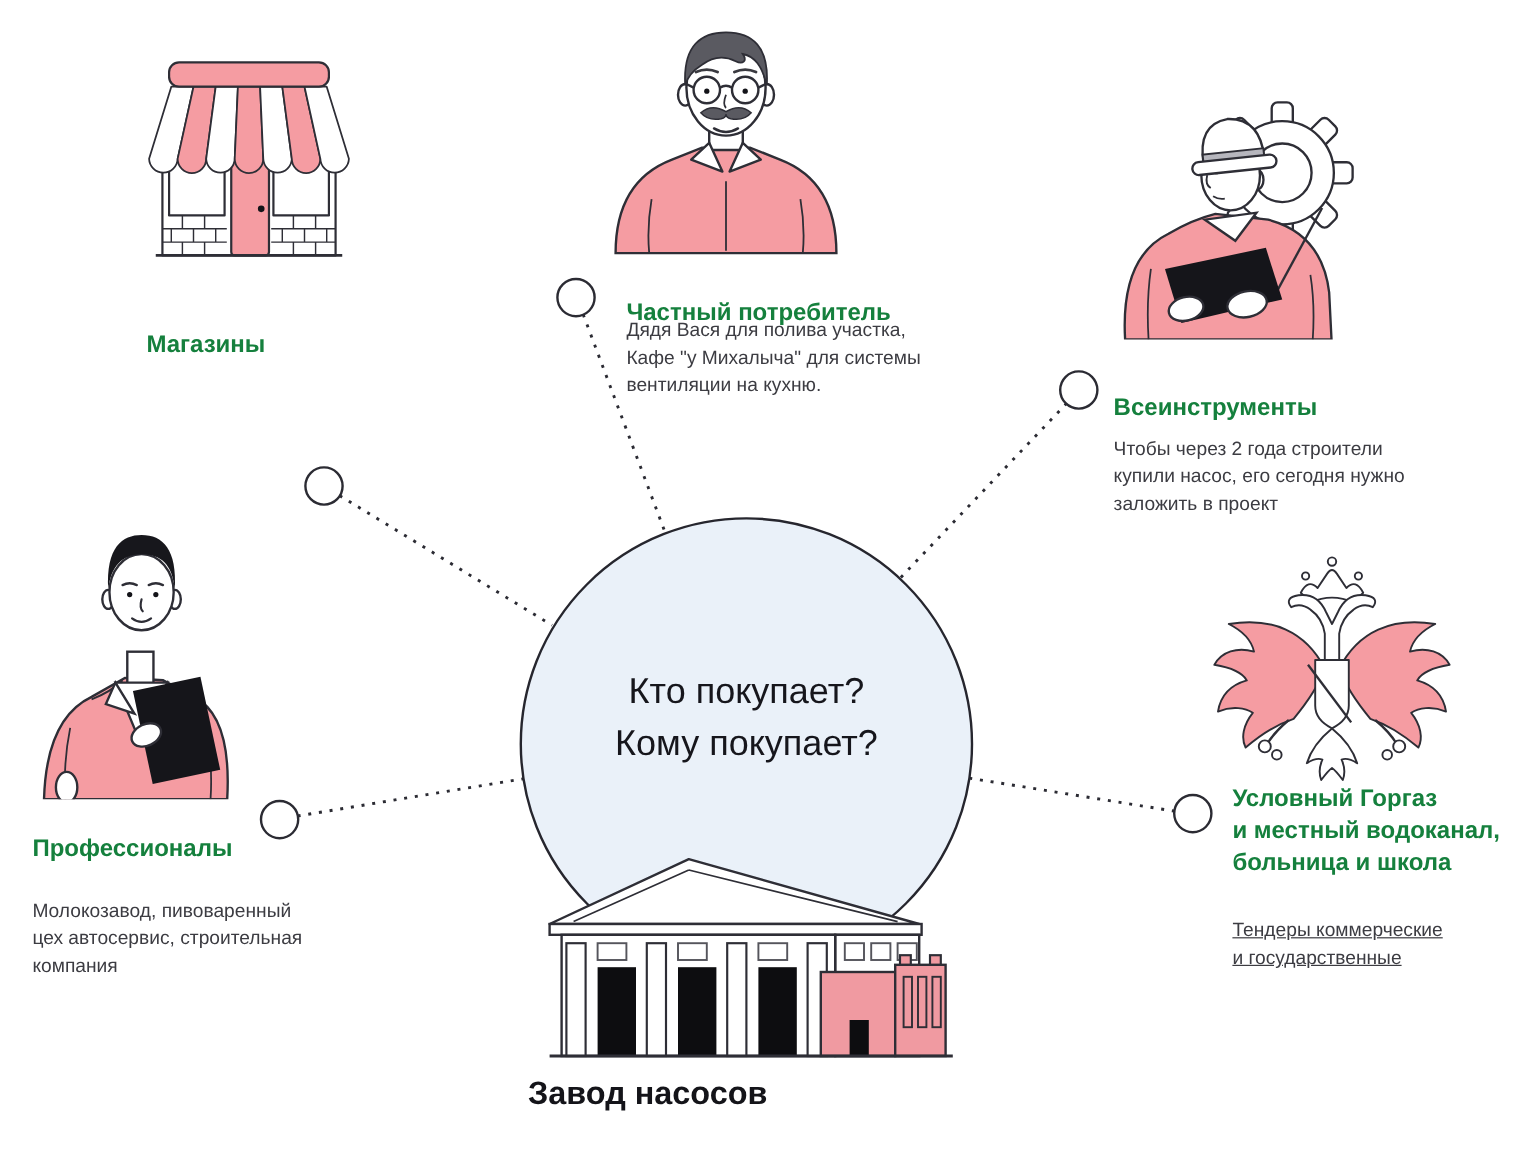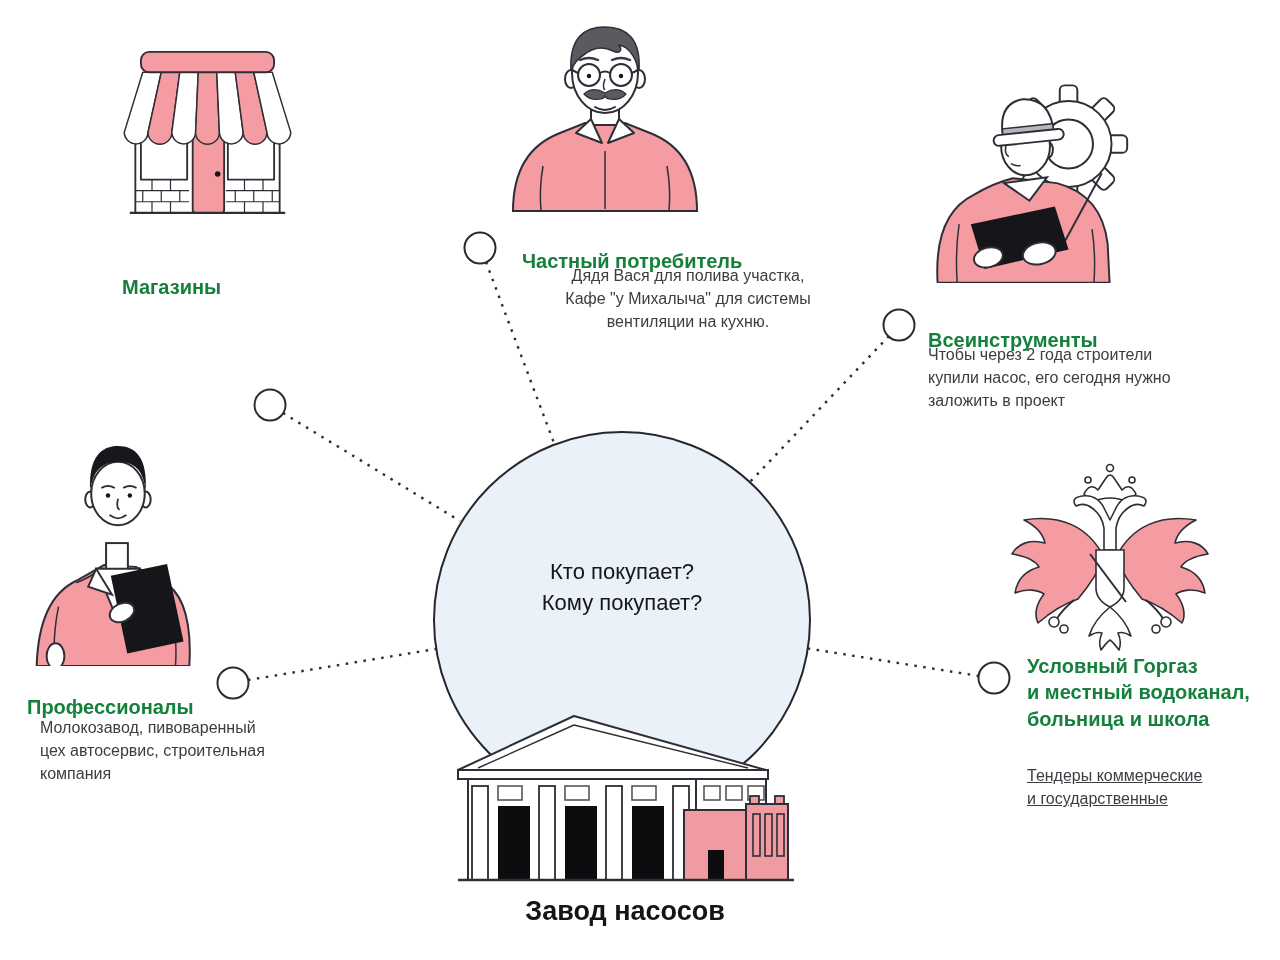--- a/index.html
+++ b/index.html
@@ -4,26 +4,26 @@
 <style>
   html,body{margin:0;padding:0;background:#fff;}
   #stage{position:relative;width:1280px;height:960px;background:#fff;overflow:hidden;
          font-family:"Liberation Sans","DejaVu Sans",sans-serif;color:#141419;}
   .abs{position:absolute;}
   svg{display:block;}
   .node-title{font-size:20px;font-weight:700;color:#15803d;white-space:pre-line;line-height:1.32;margin-top:24px;}
   .node-body{font-size:16px;color:#3c3c42;white-space:pre-line;line-height:1.45;margin-top:12px;}
   #center-circle{left:433px;top:431px;width:374px;height:374px;border-radius:50%;
                  background:#EAF1F9;border:2px solid #26262e;z-index:1;}
-  #center-text{left:433px;top:556px;width:378px;text-align:center;font-size:22px;
+  #center-text{left:433px;top:556px;width:378px;text-align:center;font-size:30px;
                line-height:1.42;color:#16161c;white-space:pre-line;z-index:2;}
   #lines-layer{left:0;top:0;z-index:0;}
   .node{z-index:2;}
   #factory-wrap{left:456px;top:706px;z-index:2;}
-  #factory-label{left:440px;top:896px;width:370px;text-align:center;font-size:27px;font-weight:700;z-index:3;}
+  #factory-label{left:440px;top:896px;width:370px;text-align:left;font-size:27px;font-weight:700;z-index:3;}
 </style>
 </head>
 <body>
 
 <div id="stage">
 
   <svg id="lines-layer" class="abs" width="1280" height="960" viewBox="0 0 1280 960">
     <g stroke="#2b2b33" stroke-width="2.4" stroke-dasharray="2.5 6.5" fill="none">
       <line x1="283" y1="413" x2="460" y2="521"></line>
       <line x1="486" y1="262" x2="554" y2="443"></line>
@@ -95,21 +95,21 @@
       </g>
       <circle cx="84" cy="55" r="2.2" fill="#141419"></circle>
         <circle cx="116" cy="55" r="2.2" fill="#141419"></circle>
       <path d="M75 39 Q84 35 93 39 M107 39 Q116 35 125 39" fill="none" stroke="#3a3a40" stroke-width="2.4" stroke-linecap="round"></path>
       <path d="M100 58 Q97 66 100 69" fill="none" stroke="#2E2E36" stroke-width="1.5"></path>
       <path d="M100 72 Q88 65 79 73 Q85 80 96 78 Q100 77 100 74 Q100 77 104 78 Q115 80 121 73 Q112 65 100 72 Z" fill="#5A5A61" stroke="#2E2E36" stroke-width="1.2"></path>
       <path d="M90 86 Q100 92 110 86" fill="none" stroke="#2E2E36" stroke-width="2" stroke-linecap="round"></path>
     </svg>
   </div>
   <div class="node-title abs node" style="left:522px;top:224px;">Частный потребитель</div>
-  <div class="node-body abs node" style="left:548px;top:252px;width:280px;text-align:center;">Дядя Вася для полива участка,
+  <div class="node-body abs node" style="left:522px;top:252px;width:280px;">Дядя Вася для полива участка,
 Кафе "у Михалыча" для системы
 вентиляции на кухню.</div>
 
   <div class="node abs" style="left:920px;top:48px;">
     <svg width="215" height="235" viewBox="0 0 220 240">
       <g fill="#fff" stroke="#2E2E36" stroke-width="2">
         <rect x="143" y="38" width="18" height="26" rx="5" transform="rotate(0 152 98)"></rect>
         <rect x="143" y="38" width="18" height="26" rx="5" transform="rotate(45 152 98)"></rect>
         <rect x="143" y="38" width="18" height="26" rx="5" transform="rotate(90 152 98)"></rect>
         <rect x="143" y="38" width="18" height="26" rx="5" transform="rotate(135 152 98)"></rect>
@@ -133,21 +133,21 @@
         <path d="M84 80 L136 80 L136 88 L84 88 Z" fill="#B6B6BD" stroke="#2E2E36" stroke-width="1.6"></path>
         <rect x="74" y="86" width="72" height="11" rx="5.5" fill="#fff" stroke="#2E2E36" stroke-width="2"></rect>
       </g>
       <line x1="148" y1="198" x2="186" y2="128" stroke="#2E2E36" stroke-width="2"></line>
       <polygon points="52,180 138,162 152,206 66,226" fill="#15151A"></polygon>
       <ellipse cx="70" cy="214" rx="15" ry="10" transform="rotate(-14 70 214)" fill="#fff" stroke="#2E2E36" stroke-width="2"></ellipse>
       <ellipse cx="122" cy="210" rx="17" ry="11" transform="rotate(-12 122 210)" fill="#fff" stroke="#2E2E36" stroke-width="2"></ellipse>
     </svg>
   </div>
   <div class="node-title abs node" style="left:928px;top:303px;">Всеинструменты</div>
-  <div class="node-body abs node" style="left:928px;top:331px;width:280px;">Чтобы через 2 года строители
+  <div class="node-body abs node" style="left:928px;top:351px;width:280px;">Чтобы через 2 года строители
 купили насос, его сегодня нужно
 заложить в проект</div>
 
   <div class="node abs" style="left:24px;top:438px;">
     <svg width="180" height="228" viewBox="0 0 180 230">
       <path d="M12 230 Q14 162 52 144 L80 128 L112 130 L138 144 Q170 160 166 230 Z" fill="#F59CA2" stroke="#2E2E36" stroke-width="2"></path>
       <path d="M52 146 Q68 140 78 130 M138 146 Q122 140 112 130" fill="none" stroke="#2E2E36" stroke-width="1.6"></path>
       <path d="M34 170 Q28 200 30 230 M148 172 Q154 200 152 230" fill="none" stroke="#2E2E36" stroke-width="1.5"></path>
       <rect x="82" y="106" width="22" height="28" fill="#fff" stroke="#2E2E36" stroke-width="2"></rect>
       <polygon points="72,132 92,180 116,132" fill="#fff" stroke="#2E2E36" stroke-width="2"></polygon>
@@ -162,21 +162,21 @@
       <path d="M78 50 Q84 47 90 50 M100 50 Q106 47 112 50" fill="none" stroke="#2E2E36" stroke-width="2" stroke-linecap="round"></path>
       <path d="M94 62 Q92 69 95 72 M86 78 Q94 84 102 78" fill="none" stroke="#2E2E36" stroke-width="1.8" stroke-linecap="round"></path>
       <g transform="rotate(-12 124 170)">
         <rect x="94" y="132" width="58" height="80" fill="#15151A"></rect>
       </g>
       <ellipse cx="98" cy="176" rx="13" ry="9" transform="rotate(-25 98 176)" fill="#fff" stroke="#2E2E36" stroke-width="2"></ellipse>
       <ellipse cx="31" cy="220" rx="9" ry="13" fill="#fff" stroke="#2E2E36" stroke-width="2"></ellipse>
     </svg>
   </div>
   <div class="node-title abs node" style="left:27px;top:670px;">Профессионалы</div>
-  <div class="node-body abs node" style="left:27px;top:704px;width:280px;margin-left:13px;">Молокозавод, пивоваренный
+  <div class="node-body abs node" style="left:27px;top:736px;width:280px;">Молокозавод, пивоваренный
 цех автосервис, строительная
 компания</div>
 
   <div class="node abs" style="left:1010px;top:460px;">
     <svg width="200" height="195" viewBox="0 0 200 195">
       <g stroke="#2E2E36" stroke-width="1.6" stroke-linejoin="round">
         <path d="M94 97 C78 66 50 54 14 60 C26 66 33 74 35 83 C21 79 8 83 2 94 C14 96 25 100 29 107 C15 111 7 120 5 133 C17 128 28 130 34 134 C26 144 24 155 28 163 C42 151 56 143 68 139 C78 127 89 111 94 97 Z" fill="#F59CA2"></path>
         <path d="M106 97 C122 66 150 54 186 60 C174 66 167 74 165 83 C179 79 192 83 198 94 C186 96 175 100 171 107 C185 111 193 120 195 133 C183 128 172 130 166 134 C174 144 176 155 172 163 C158 151 144 143 132 139 C122 127 111 111 106 97 Z" fill="#F59CA2"></path>
         <circle cx="100" cy="8" r="3.5" fill="#fff"></circle>
         <circle cx="78" cy="20" r="3" fill="#fff"></circle>

